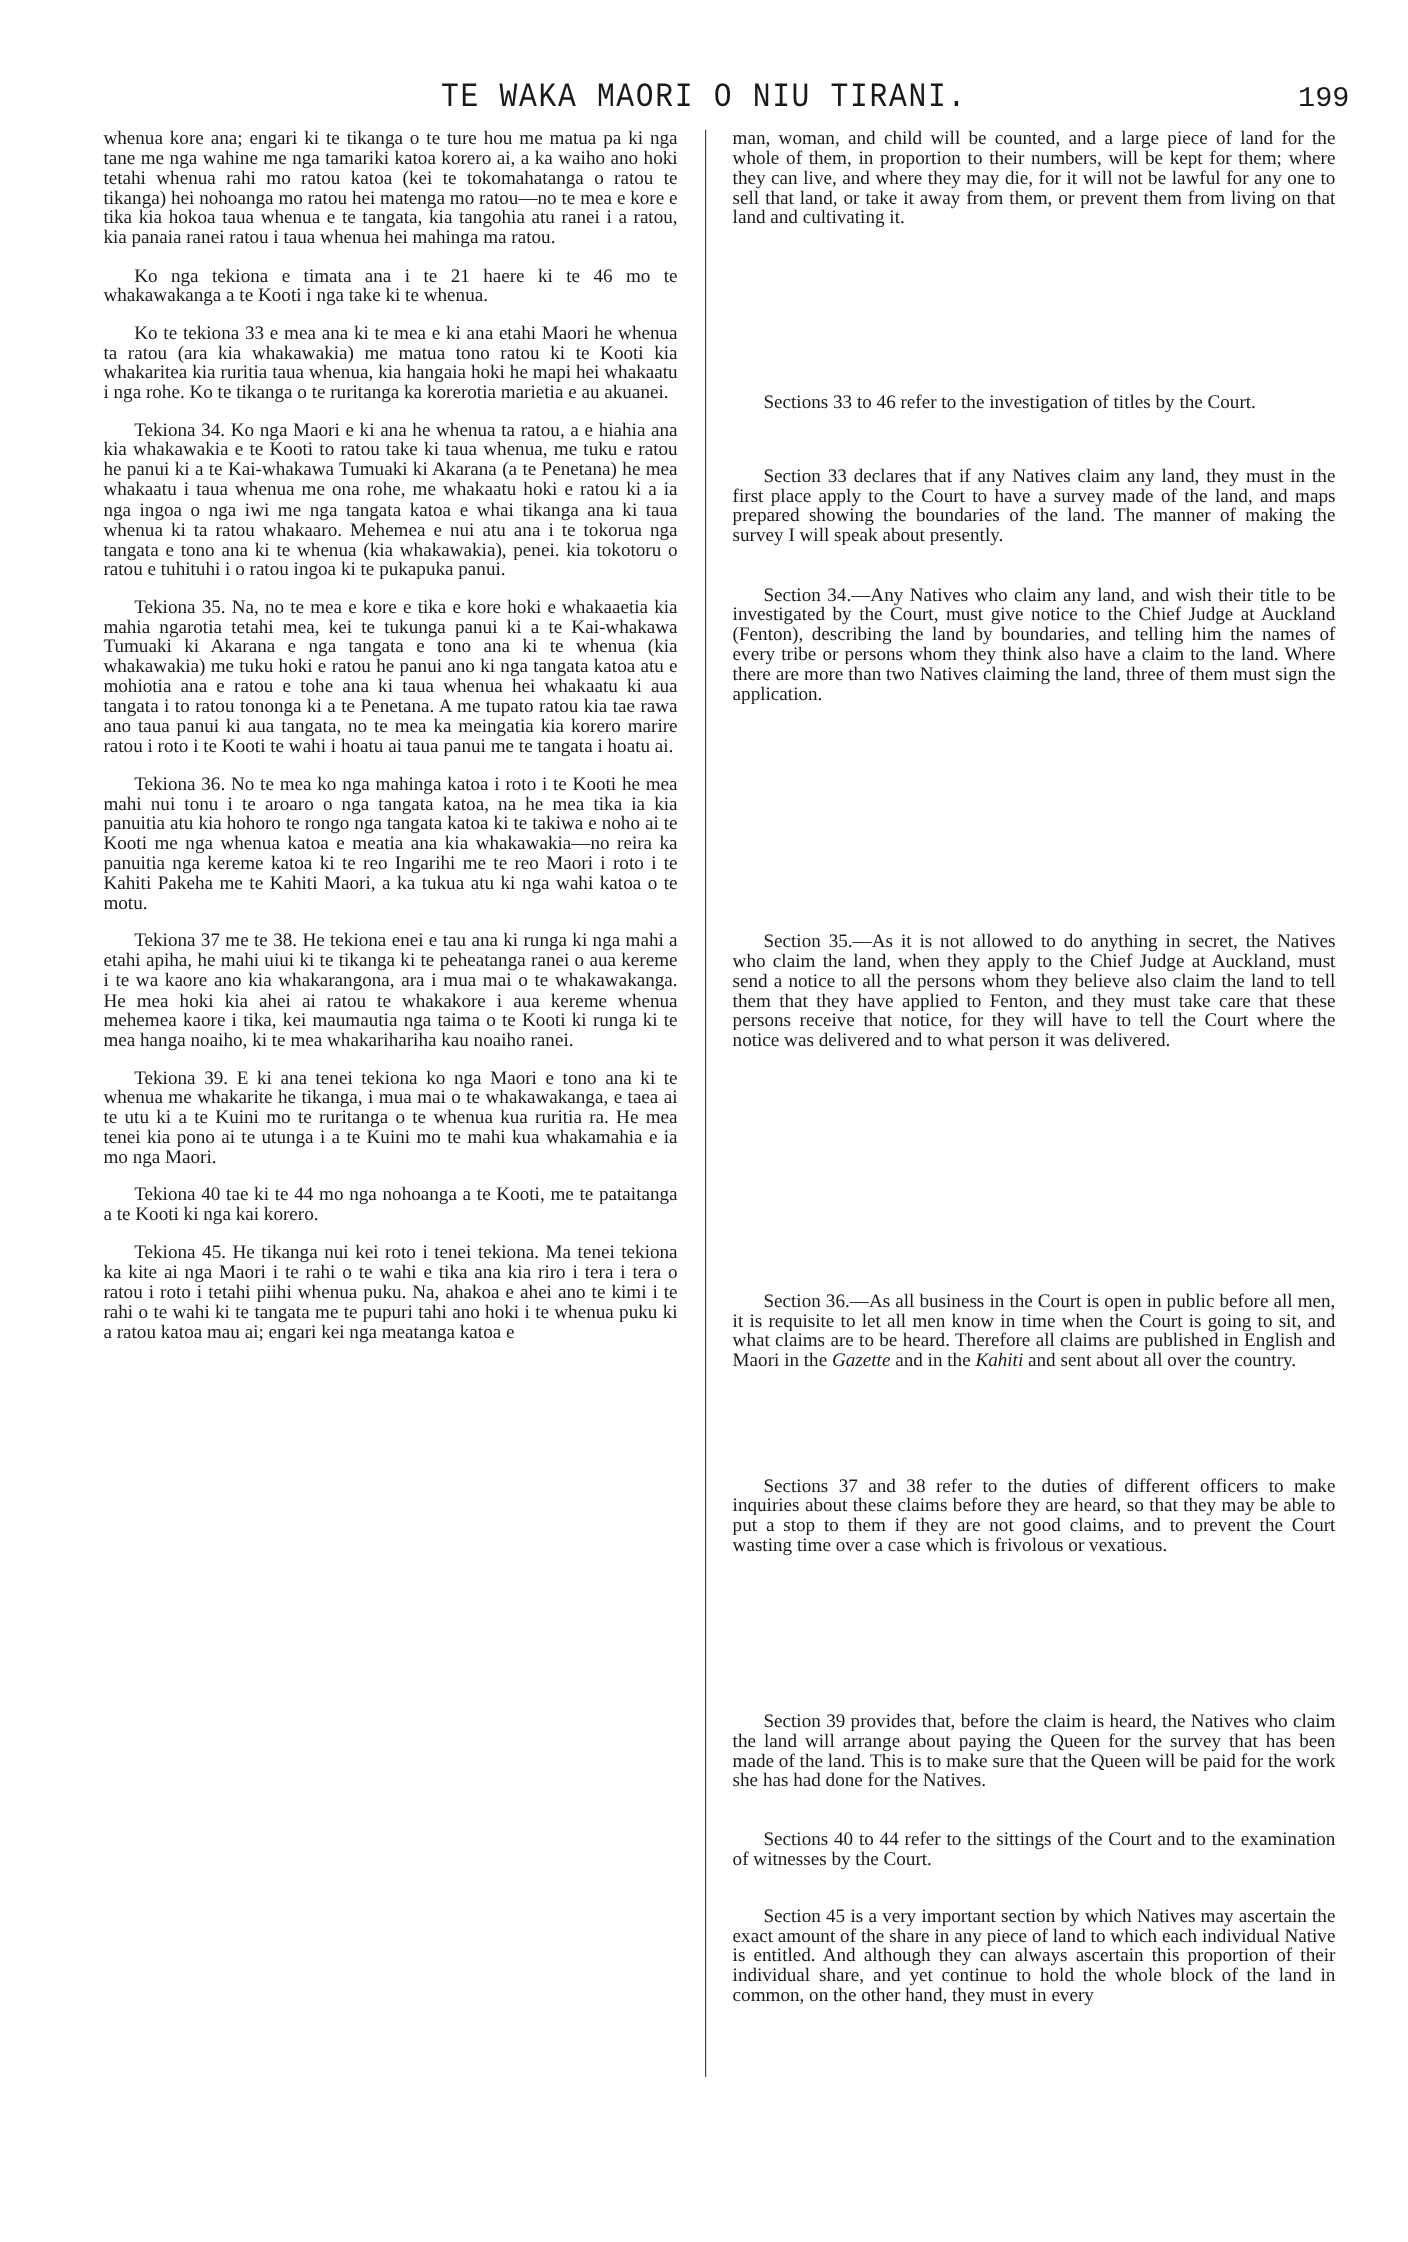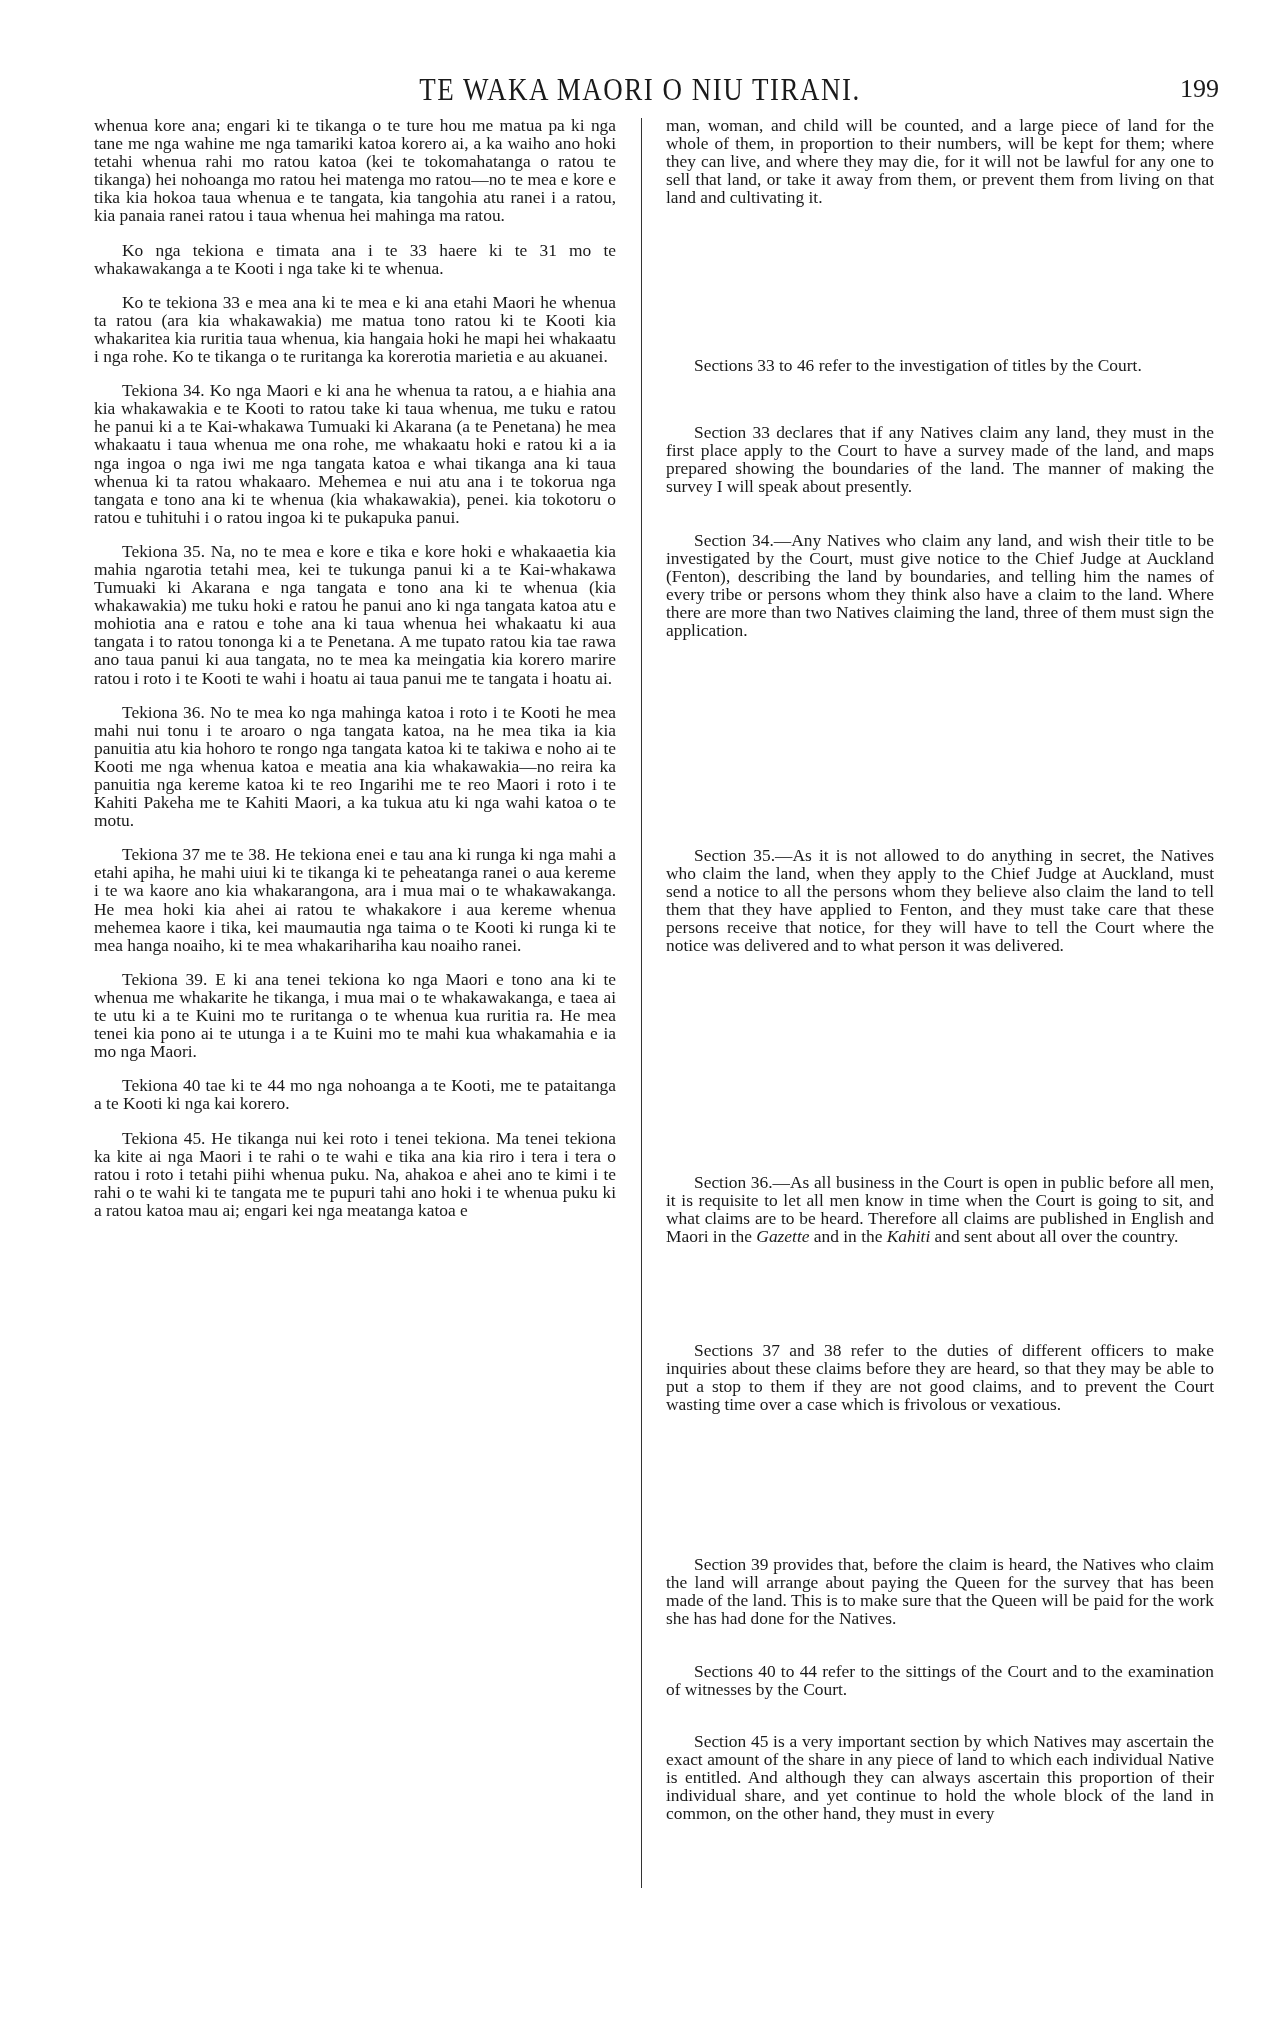--- a/index.html
+++ b/index.html
@@ -1,18 +1,18 @@
 <!DOCTYPE html>
 <html><head>
 <meta charset="utf-8">
 <style>
   html, body { margin: 0; padding: 0; background: #ffffff; }
   body { width: 1280px; height: 2038px; position: relative; overflow: hidden;
          font-family: "Liberation Serif", "DejaVu Serif", serif; color: #1a1a1a; }
-  .header { position: absolute; top: 68px; left: 0; width: 1180px; height: 40px; }
+  .header { position: absolute; top: 68px; left: 0; width: 1180px; height: 40px; font-family: Liberation Mono, monospace; }
   .title { position: absolute; left: 360px; top: 4px; width: 560px; text-align: center;
            font-size: 27px; letter-spacing: 1.5px; transform: scaleY(1.15); transform-origin: top; }
   .pageno { position: absolute; left: 1180px; top: 6px; font-size: 26px; }
   .col { position: absolute; font-size: 17.4px; line-height: 18.1px; text-align: justify; }
   .left { left: 78px; top: 100px; width: 554px; }
   .right { left: 650px; top: 100px; width: 548px; }
   .divider { position: absolute; left: 641px; top: 118px; width: 0; height: 1770px;
              border-left: 1.3px solid #333; }
   .p { margin: 16px; text-indent: 28px; }
   .p.noindent { text-indent: 0; }
@@ -24,21 +24,21 @@
 
 <div class="header">
   <div class="title">TE WAKA MAORI O NIU TIRANI.</div>
   <div class="pageno">199</div>
 </div>
 
 <div class="divider"></div>
 
 <div class="col left">
   <p class="p noindent">whenua kore ana; engari ki te tikanga o te ture hou me matua pa ki nga tane me nga wahine me nga tamariki katoa korero ai, a ka waiho ano hoki tetahi whenua rahi mo ratou katoa (kei te tokomahatanga o ratou te tikanga) hei nohoanga mo ratou hei matenga mo ratou—no te mea e kore e tika kia hokoa taua whenua e te tangata, kia tangohia atu ranei i a ratou, kia panaia ranei ratou i taua whenua hei mahinga ma ratou.</p>
-  <p class="p">Ko nga tekiona e timata ana i te 33 haere ki te 31 mo te whakawakanga a te Kooti i nga take ki te whenua.</p>
+  <p class="p">Ko nga tekiona e timata ana i te 21 haere ki te 46 mo te whakawakanga a te Kooti i nga take ki te whenua.</p>
   <p class="p">Ko te tekiona 33 e mea ana ki te mea e ki ana etahi Maori he whenua ta ratou (ara kia whakawakia) me matua tono ratou ki te Kooti kia whakaritea kia ruritia taua whenua, kia hangaia hoki he mapi hei whakaatu i nga rohe. Ko te tikanga o te ruritanga ka korerotia marietia e au akuanei.</p>
   <p class="p">Tekiona 34. Ko nga Maori e ki ana he whenua ta ratou, a e hiahia ana kia whakawakia e te Kooti to ratou take ki taua whenua, me tuku e ratou he panui ki a te Kai-whakawa Tumuaki ki Akarana (a te Penetana) he mea whakaatu i taua whenua me ona rohe, me whakaatu hoki e ratou ki a ia nga ingoa o nga iwi me nga tangata katoa e whai tikanga ana ki taua whenua ki ta ratou whakaaro. Mehemea e nui atu ana i te tokorua nga tangata e tono ana ki te whenua (kia whakawakia), penei. kia tokotoru o ratou e tuhituhi i o ratou ingoa ki te pukapuka panui.</p>
   <p class="p">Tekiona 35. Na, no te mea e kore e tika e kore hoki e whakaaetia kia mahia ngarotia tetahi mea, kei te tukunga panui ki a te Kai-whakawa Tumuaki ki Akarana e nga tangata e tono ana ki te whenua (kia whakawakia) me tuku hoki e ratou he panui ano ki nga tangata katoa atu e mohiotia ana e ratou e tohe ana ki taua whenua hei whakaatu ki aua tangata i to ratou tononga ki a te Penetana. A me tupato ratou kia tae rawa ano taua panui ki aua tangata, no te mea ka meingatia kia korero marire ratou i roto i te Kooti te wahi i hoatu ai taua panui me te tangata i hoatu ai.</p>
   <p class="p">Tekiona 36. No te mea ko nga mahinga katoa i roto i te Kooti he mea mahi nui tonu i te aroaro o nga tangata katoa, na he mea tika ia kia panuitia atu kia hohoro te rongo nga tangata katoa ki te takiwa e noho ai te Kooti me nga whenua katoa e meatia ana kia whakawakia—no reira ka panuitia nga kereme katoa ki te reo Ingarihi me te reo Maori i roto i te Kahiti Pakeha me te Kahiti Maori, a ka tukua atu ki nga wahi katoa o te motu.</p>
   <p class="p">Tekiona 37 me te 38. He tekiona enei e tau ana ki runga ki nga mahi a etahi apiha, he mahi uiui ki te tikanga ki te peheatanga ranei o aua kereme i te wa kaore ano kia whakarangona, ara i mua mai o te whakawakanga. He mea hoki kia ahei ai ratou te whakakore i aua kereme whenua mehemea kaore i tika, kei maumautia nga taima o te Kooti ki runga ki te mea hanga noaiho, ki te mea whakarihariha kau noaiho ranei.</p>
   <p class="p">Tekiona 39. E ki ana tenei tekiona ko nga Maori e tono ana ki te whenua me whakarite he tikanga, i mua mai o te whakawakanga, e taea ai te utu ki a te Kuini mo te ruritanga o te whenua kua ruritia ra. He mea tenei kia pono ai te utunga i a te Kuini mo te mahi kua whakamahia e ia mo nga Maori.</p>
   <p class="p">Tekiona 40 tae ki te 44 mo nga nohoanga a te Kooti, me te pataitanga a te Kooti ki nga kai korero.</p>
   <p class="p">Tekiona 45. He tikanga nui kei roto i tenei tekiona. Ma tenei tekiona ka kite ai nga Maori i te rahi o te wahi e tika ana kia riro i tera i tera o ratou i roto i tetahi piihi whenua puku. Na, ahakoa e ahei ano te kimi i te rahi o te wahi ki te tangata me te pupuri tahi ano hoki i te whenua puku ki a ratou katoa mau ai; engari kei nga meatanga katoa e</p>
 </div>
 

